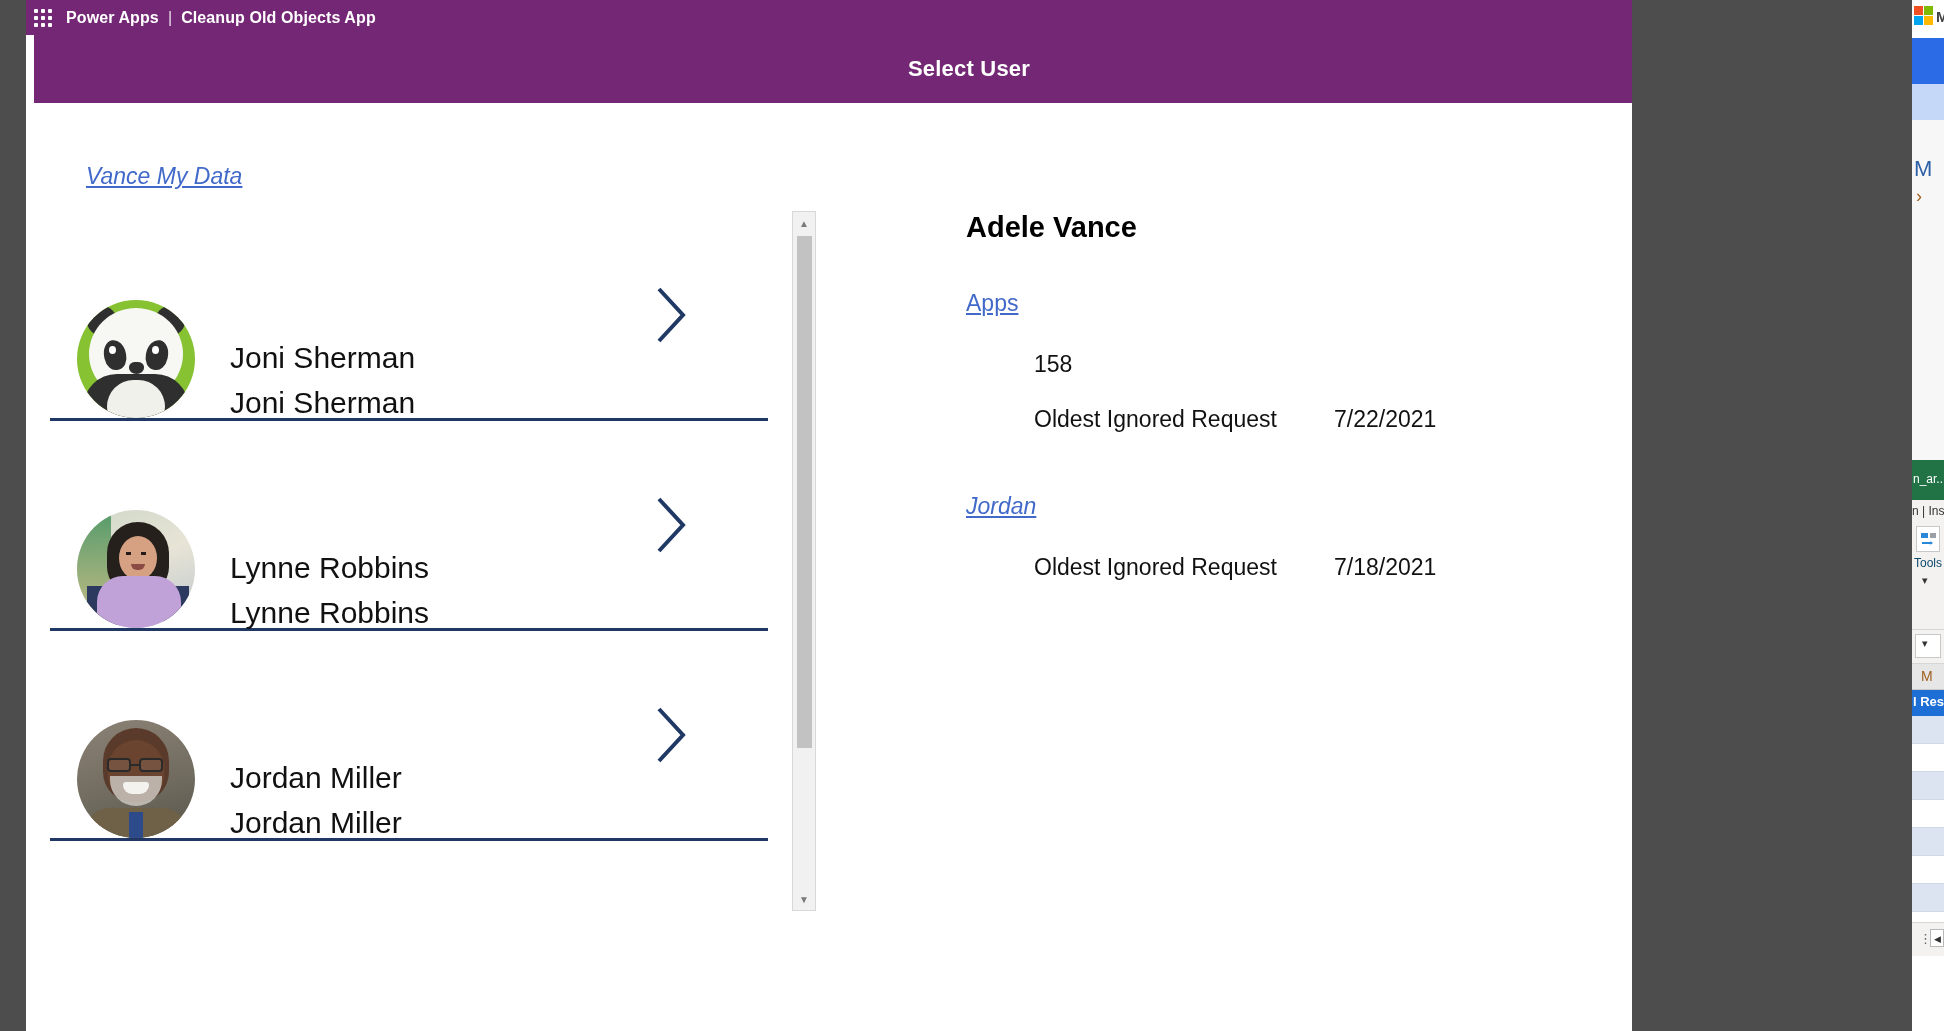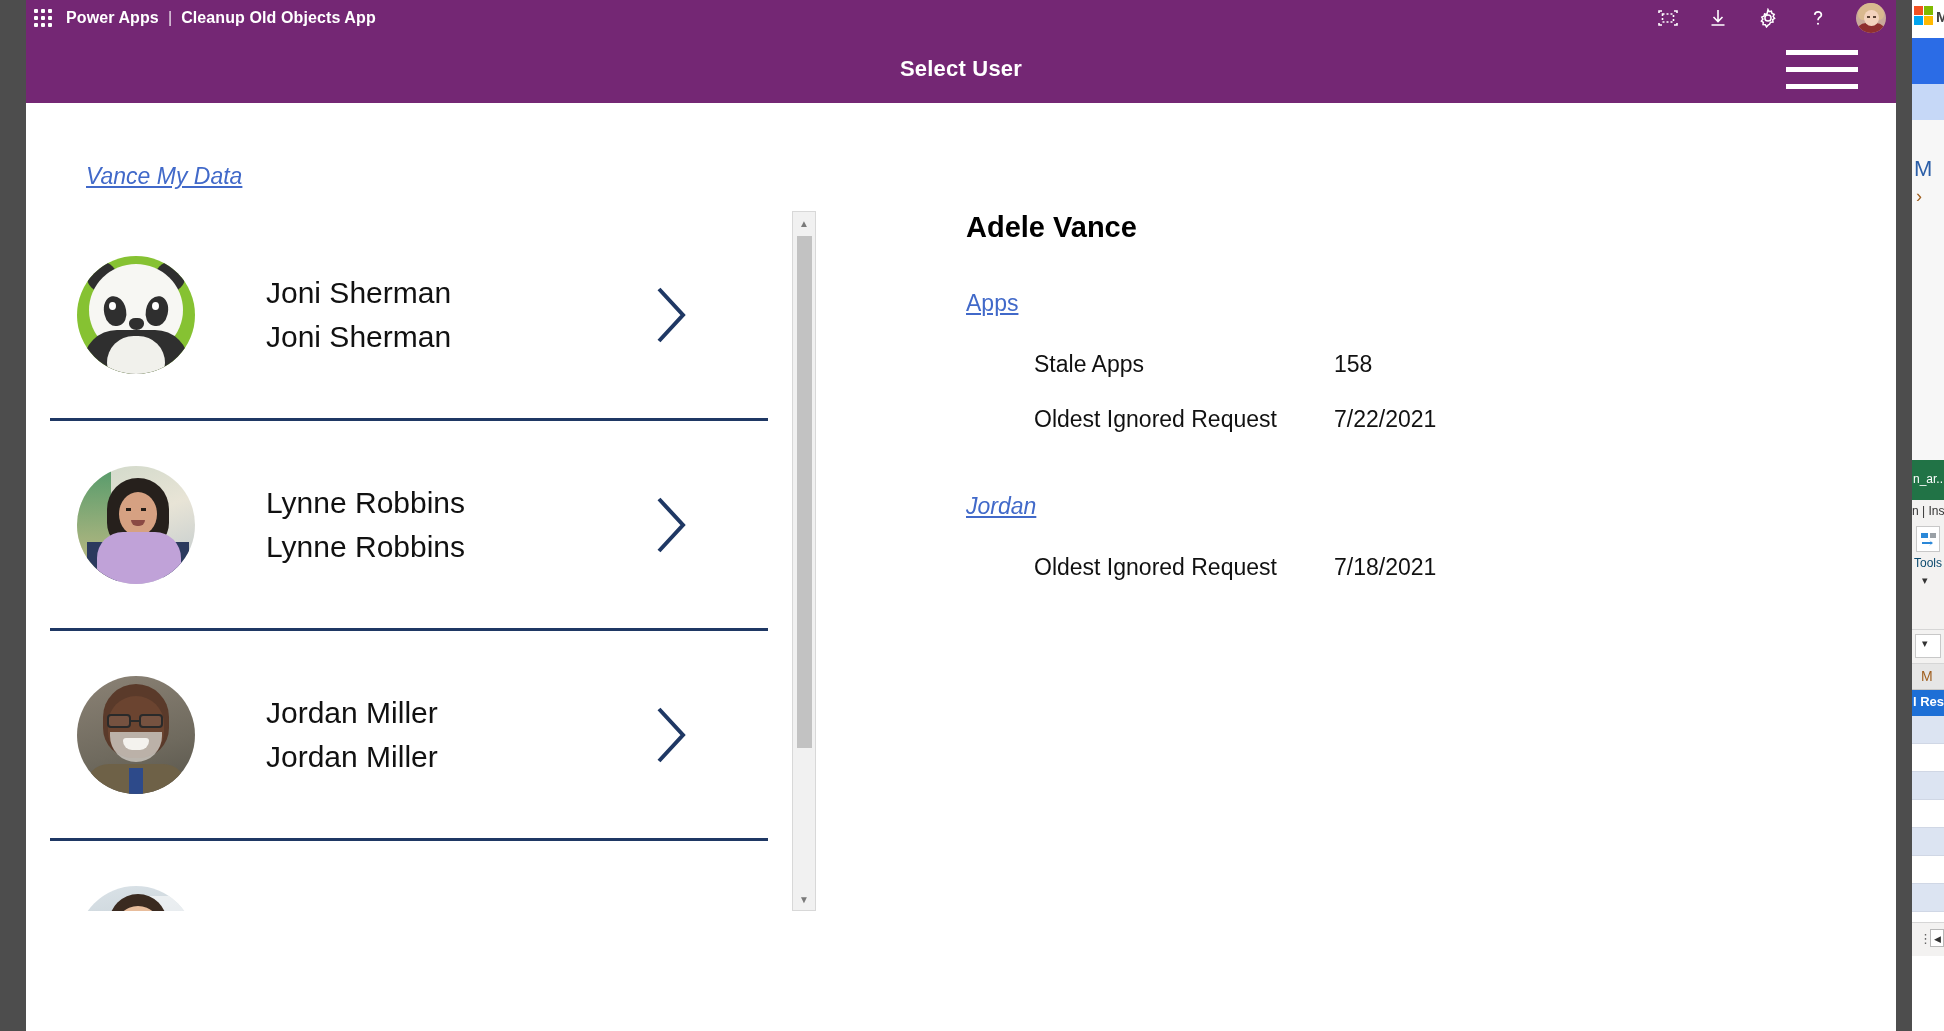--- a/index.html
+++ b/index.html
@@ -68,21 +68,21 @@
   .bg-grid .r.plain { background:#ffffff; }
 
   .bg-statusbar { position:absolute; left:0; top:922px; width:32px; height:34px; background:#f3f2f1; border-top:1px solid #d6d6d6; }
   .bg-statusbar .dots { position:absolute; left:7px; top:8px; font-size:13px; color:#666; }
   .bg-statusbar .sbtn { position:absolute; left:18px; top:6px; width:14px; height:18px; background:#fff; border:1px solid #b8b8b8; }
   .bg-statusbar .sbtn i { position:absolute; left:3px; top:4px; font-size:9px; color:#333; font-style:normal; }
   .bg-bottom { position:absolute; left:0; top:956px; width:32px; height:75px; background:#ffffff; }
 
   
   .app-window {
-    position: absolute; left: 26px; top: 0; width: 1870px; height: 1031px;
+    position: absolute; left: 26px; top: 0; width: 1606px; height: 1031px;
     background: #ffffff; overflow: hidden;
   }
 
   
   .brandbar {
     position: absolute; left: 0; top: 0; width: 1870px; height: 35px;
     background: #742774; color: #ffffff;
     display: flex; align-items: center;
   }
   .waffle {
@@ -105,21 +105,21 @@
     position: relative; cursor: pointer; background: #c9a99a; flex: 0 0 auto;
   }
   .brand-avatar .hair { position:absolute; left:2px; top:0px; width:26px; height:17px; border-radius:13px 13px 6px 6px; background:#d9b98f; }
   .brand-avatar .face { position:absolute; left:8px; top:7px; width:15px; height:16px; border-radius:50%; background:#f3d3bd; }
   .brand-avatar .body { position:absolute; left:0px; top:20px; width:30px; height:12px; background:#8f2f2f; border-radius:10px 10px 0 0; }
   .brand-avatar .eye { position:absolute; width:3px; height:2px; background:#5a4334; top:13px; }
   .brand-avatar .eye.l { left:11px; } .brand-avatar .eye.r { left:17px; }
 
   
   .appheader {
-    position: absolute; left: 0; top: 35px; width: 1870px; height: 68px;
+    position: absolute; left: 8px; top: 35px; width: 1870px; height: 68px;
     background: #742774;
   }
   .appheader-title {
     position: absolute; left: 0; right: 0; top: 0; height: 68px;
     display: flex; align-items: center; justify-content: center;
     color: #ffffff; font-size: 22px; font-weight: 700;
     letter-spacing: .2px;
   }
   .hamburger {
     position: absolute; right: 38px; top: 50%; transform: translateY(-50%);
@@ -142,21 +142,21 @@
 
   
   .gallery {
     position: absolute; left: 24px; top: 108px;
     width: 742px; height: 700px;
     overflow: hidden;
   }
   .gal-item {
     position: relative; height: 210px; width: 718px;
     border-bottom: 3px solid #1f3864;
-    display: flex; align-items: center; cursor: pointer; background: #fff; gap: 36px;
+    display: flex; align-items: flex-end; cursor: pointer; background: #fff;
   }
   .gal-avatar {
     width: 118px; height: 118px; border-radius: 50%;
     margin-left: 27px; flex: 0 0 auto; overflow: hidden; position: relative;
   }
   .gal-names { margin-left: 35px; display: flex; flex-direction: column; gap: 13px; }
   .gal-name { font-size: 30px; color: #111; line-height: 1.05; white-space: nowrap; }
   .gal-chevron {
     position: absolute; right: 80px; top: 50%; transform: translateY(-50%);
     width: 34px; height: 60px; cursor: pointer;
@@ -484,21 +484,20 @@
         <div class="gs-thumb"></div>
         <div class="gs-arrow down">▼</div>
       </div>
 
       <div class="detail">
         <div class="detail-name">Adele Vance</div>
 
         <div class="detail-section upright">Apps</div>
         <div class="detail-rows">
           <div class="detail-row">
-            <div class="detail-label">Stale Apps</div>
             <div class="detail-value">158</div>
           </div>
           <div class="detail-row">
             <div class="detail-label">Oldest Ignored Request</div>
             <div class="detail-value">7/22/2021</div>
           </div>
         </div>
 
         <div class="detail-section">Jordan</div>
         <div class="detail-rows">

